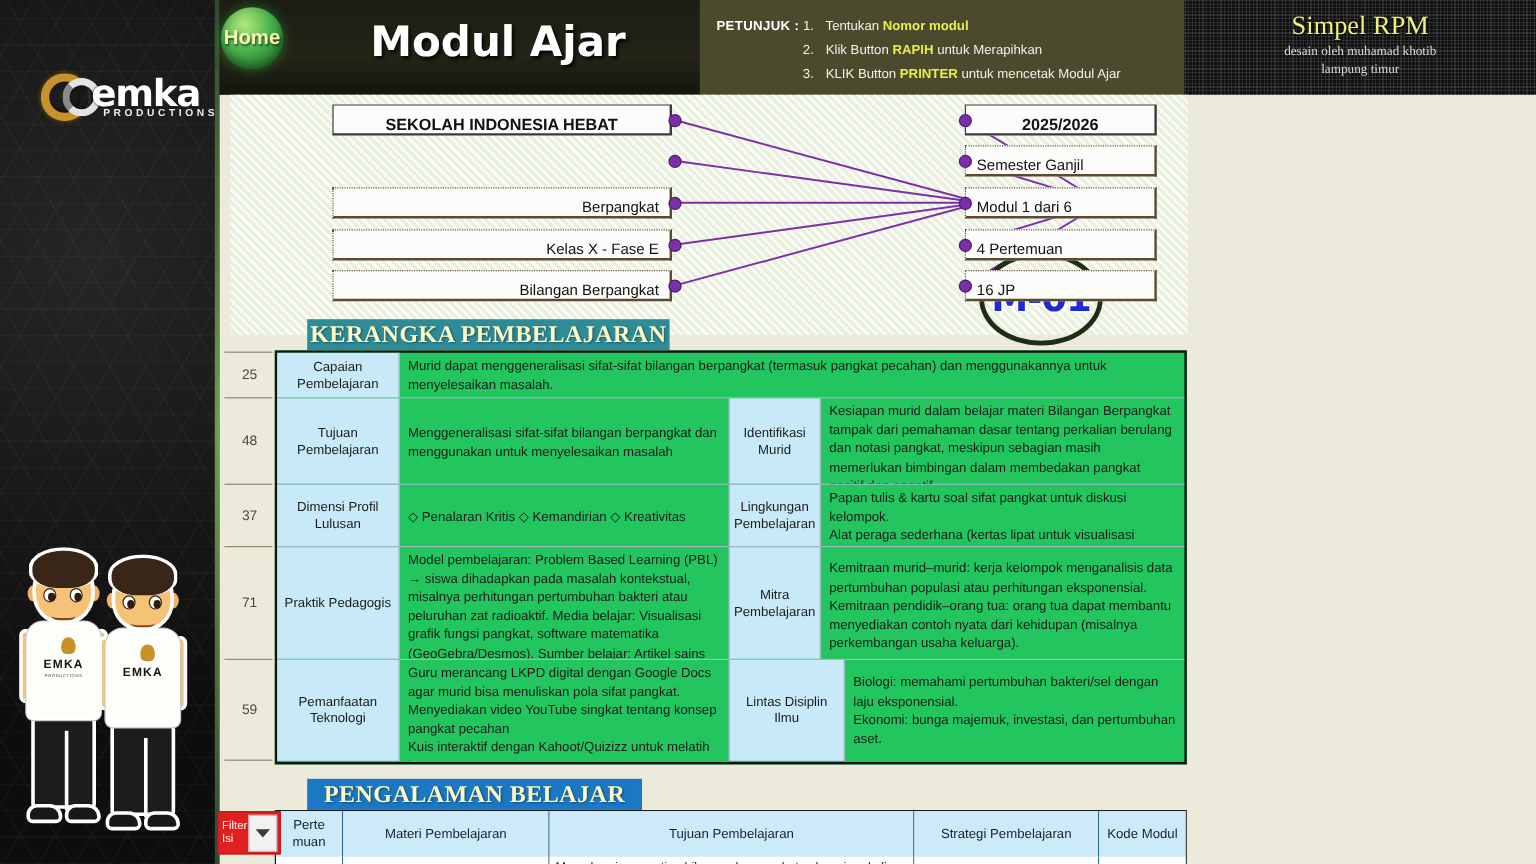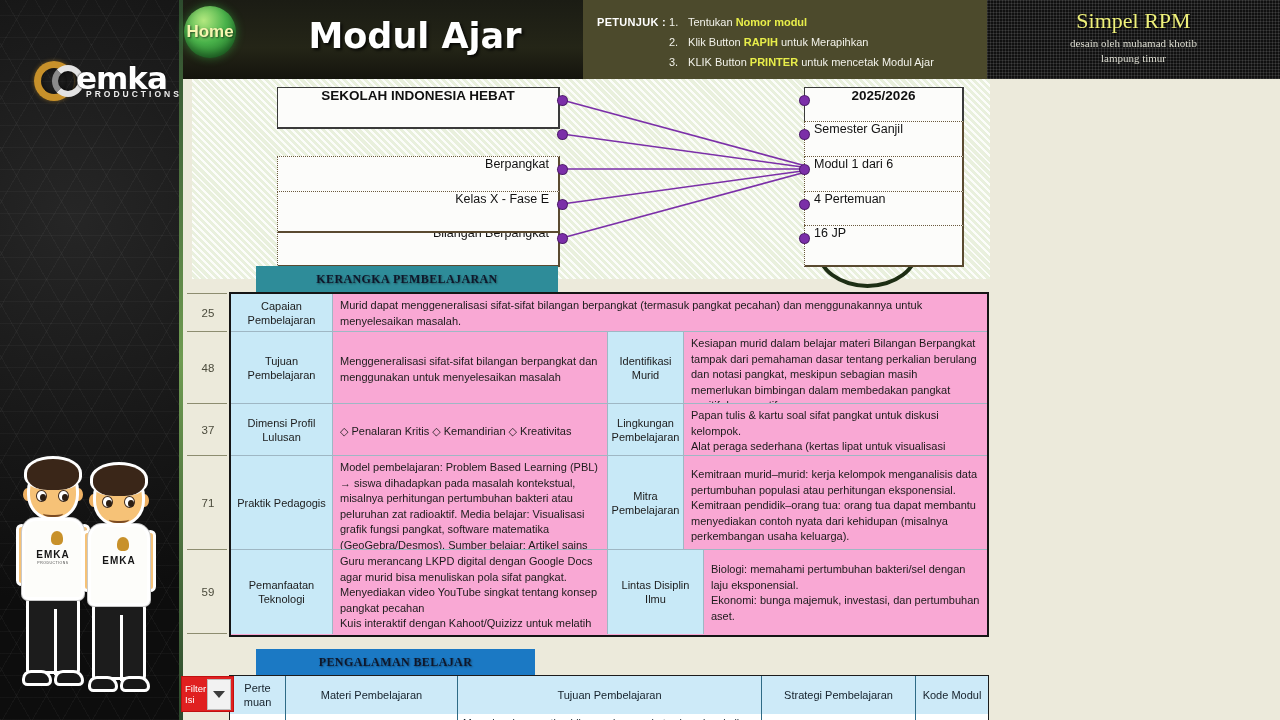--- a/index.html
+++ b/index.html
@@ -145,24 +145,24 @@
   }
   .sheet-green {
     position:absolute; left:9px; top:0; width:798px; height:200px;
     background-color:#e9f0dd;
     background-image: repeating-linear-gradient(45deg, rgba(255,255,255,.85) 0 2px, rgba(0,0,0,0) 2px 5px);
   }
 
   
   .mm { position:absolute; left:0; top:0; width:807px; height:200px; }
   .mm-box {
-    position:absolute; height:42px; background:#fcfcfa;
+    position:absolute; height:26px; background:#fcfcfa;
     border:1px dotted #6b5a3e; border-right:2px solid #5a4a30;
     border-bottom:2px solid #5a4a30;
-    display:flex; align-items:flex-start;
+    display:flex; align-items:flex-end;
     font-size:12.5px; color:#101010;
   }
   .mm-box.left { left:94px; width:283px; justify-content:flex-end; padding-right:9px; }
   .mm-box.right { left:621px; width:160px; justify-content:flex-start; padding-left:9px; }
   .mm-box.hl { font-weight:bold; font-size:13.5px; border:1px solid #3a3a3a; border-right:2px solid #3a3a3a; border-bottom:2px solid #3a3a3a; }
   .mm-box.left.hl { justify-content:center; padding-right:0; }
   .mm-box.right.hl { justify-content:center; padding-left:0; }
   .dot { position:absolute; width:9px; height:9px; border-radius:50%; background:#7b2fa8; box-shadow:0 0 0 1px #4f1c6d; }
   .circle {
     position:absolute; left:633px; top:131px; width:103px; height:78px;
@@ -171,31 +171,31 @@
     background:transparent;
   }
   .circle span {
     font-family:"DejaVu Sans", sans-serif; font-size:31px; font-weight:bold;
     color:#1d2ad6; letter-spacing:-1px;
     text-shadow: 2px 2px 0 #fff, -1px -1px 0 #fff, 1px -1px 0 #fff, -1px 1px 0 #fff;
   }
 
   
   .secbar {
-    position:absolute; height:26px; color:#0f172a; font-weight:bold;
-    font-family:"Liberation Serif", serif; font-size:12px; letter-spacing:.4px;
+    position:absolute; height:26px; color:#fef9c3; font-weight:bold;
+    font-family:"Liberation Serif", serif; font-size:20px; letter-spacing:.4px;
     display:flex; align-items:center; justify-content:center;
     text-shadow:1px 1px 2px rgba(0,0,0,.4);
   }
   .secbar.teal { left:73px; top:187px; width:302px; background:#2e8c99; }
   .secbar.blue { left:73px; top:570px; width:279px; background:#1b79c4; }
 
   
   .ktable { position:absolute; left:46px; top:213px; width:760px; height:345px;
-            border:2.5px solid #151515; background:#f9a8d4; }
+            border:2.5px solid #151515; background:#22c55e; }
   .krow { display:flex; border-bottom:1px solid #9fb7c4; height:100%; }
   .kcell-label {
     background:#c8e9f7; font-size:11px; color:#1b1b1b; text-align:center;
     display:flex; align-items:center; justify-content:center; line-height:14px;
     border-right:1px solid #9fb7c4; padding:0 3px;
   }
   .kcell-body { font-size:11px; color:#1b1b1b; line-height:15.5px; padding:4px 7px 0 7px; overflow:hidden; }
   .rownum {
     position:absolute; left:-44px; width:42px; text-align:center;
     font-size:11.5px; color:#4b4b3c;

